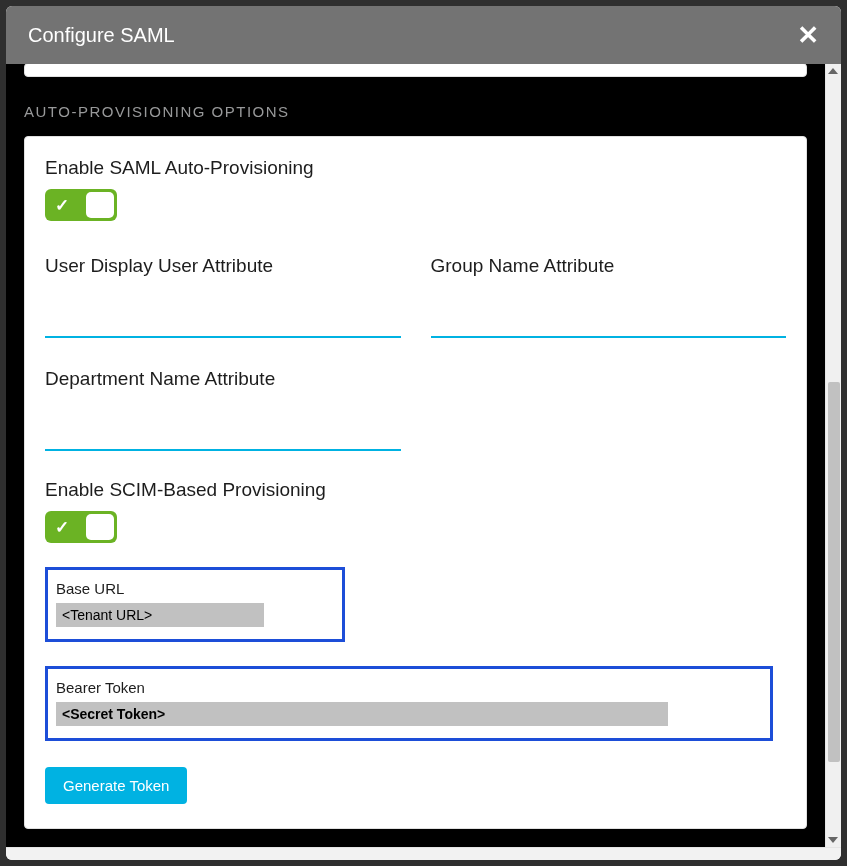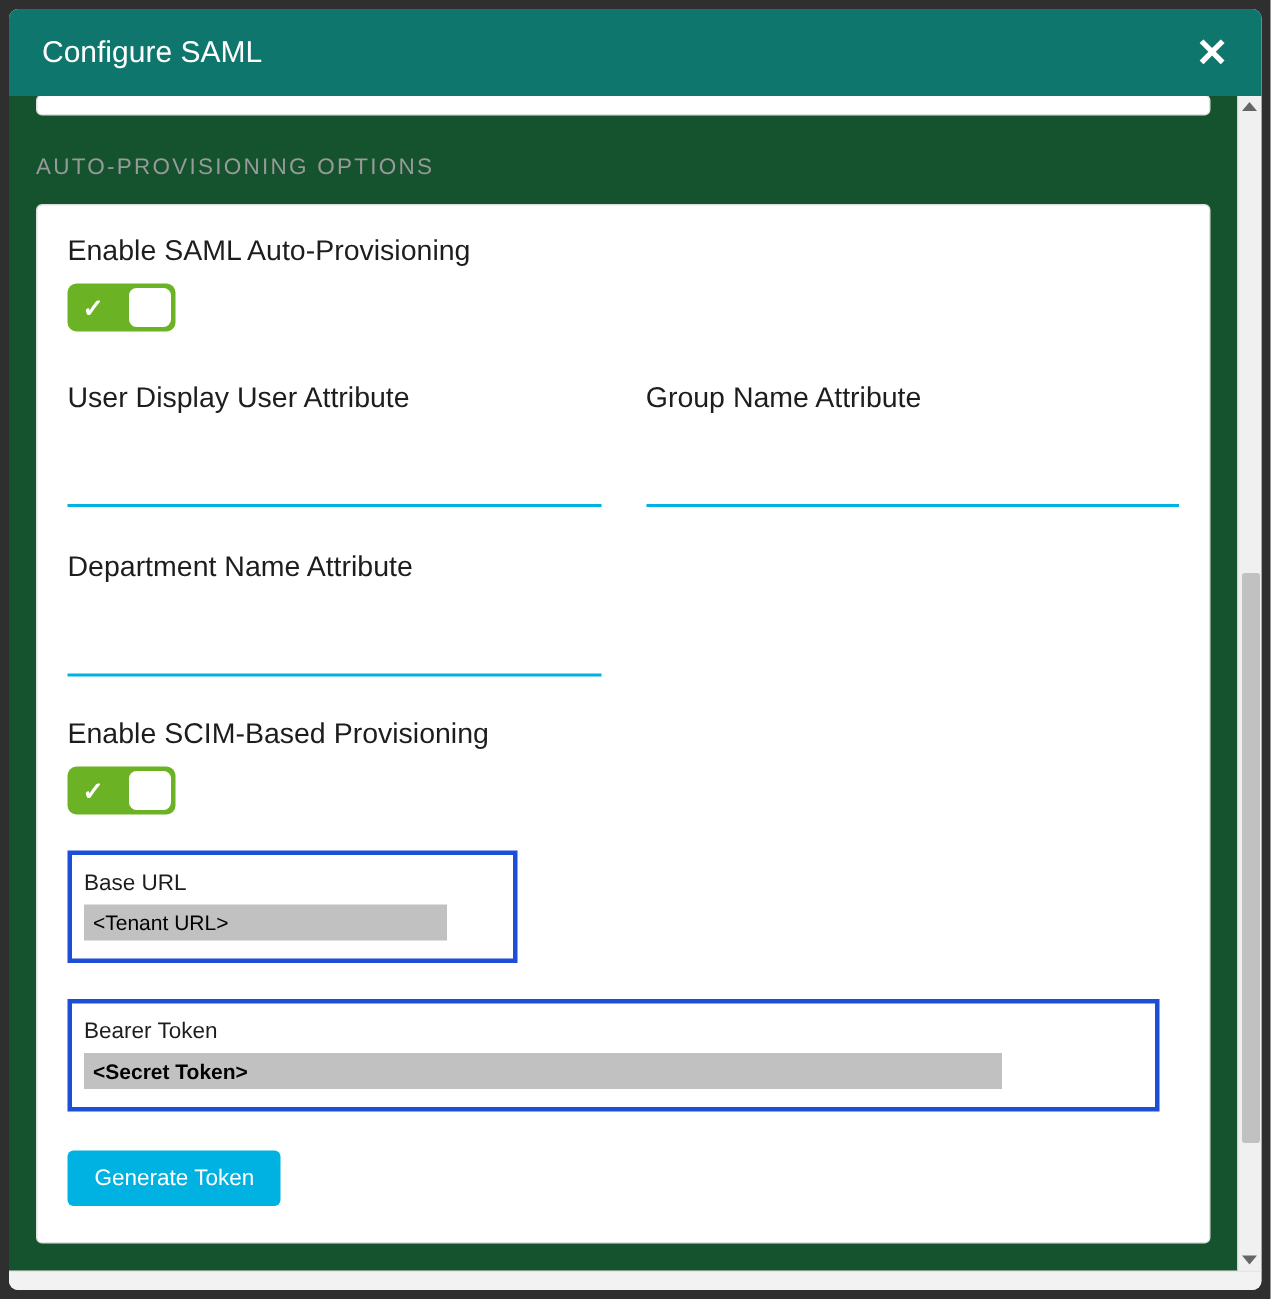--- a/index.html
+++ b/index.html
@@ -14,21 +14,21 @@
   .modal {
     position: absolute;
     top: 6px; left: 6px; right: 6px; bottom: 6px;
     background: #f2f2f2;
     border-radius: 6px;
     overflow: hidden;
     display: flex;
     flex-direction: column;
   }
   .modal-header {
-    background: #0f766e;
+    background: #737373;
     color: #fff;
     padding: 16px 22px;
     display: flex;
     align-items: center;
     justify-content: space-between;
     font-size: 20px;
     font-weight: 400;
     text-align: center;
   }
   .modal-header .close {
@@ -39,21 +39,21 @@
   }
   .modal-body-wrap {
     flex: 1;
     position: relative;
     display: flex;
   }
   .modal-body {
     flex: 1;
     padding: 0 18px 18px 18px;
     overflow-y: auto;
-    background: #14532d;
+    background: #000000;
   }
   .scrollbar-track {
     width: 16px;
     background: #f0f0f0;
     border-left: 1px solid #e5e5e5;
     position: relative;
   }
   .scroll-arrow {
     position: absolute;
     left: 2px;
@@ -153,21 +153,21 @@
     margin-top: 24px;
     width: 300px;
   }
   .highlight-box.wide { width: 728px; }
   .gray-field {
     background: #c1c1c1;
     font-size: 14px;
     padding: 4px 6px;
     margin-top: 6px;
   }
-  .highlight-box .gray-field { width: 242px; }
+  .highlight-box .gray-field { width: 208px; }
   .highlight-box.wide .gray-field { width: 612px; font-weight: bold; }
   .hl-label {
     font-size: 15px;
     color: #1d1d1d;
   }
   .btn {
     border: none;
     border-radius: 4px;
     padding: 10px 18px;
     font-size: 15px;

